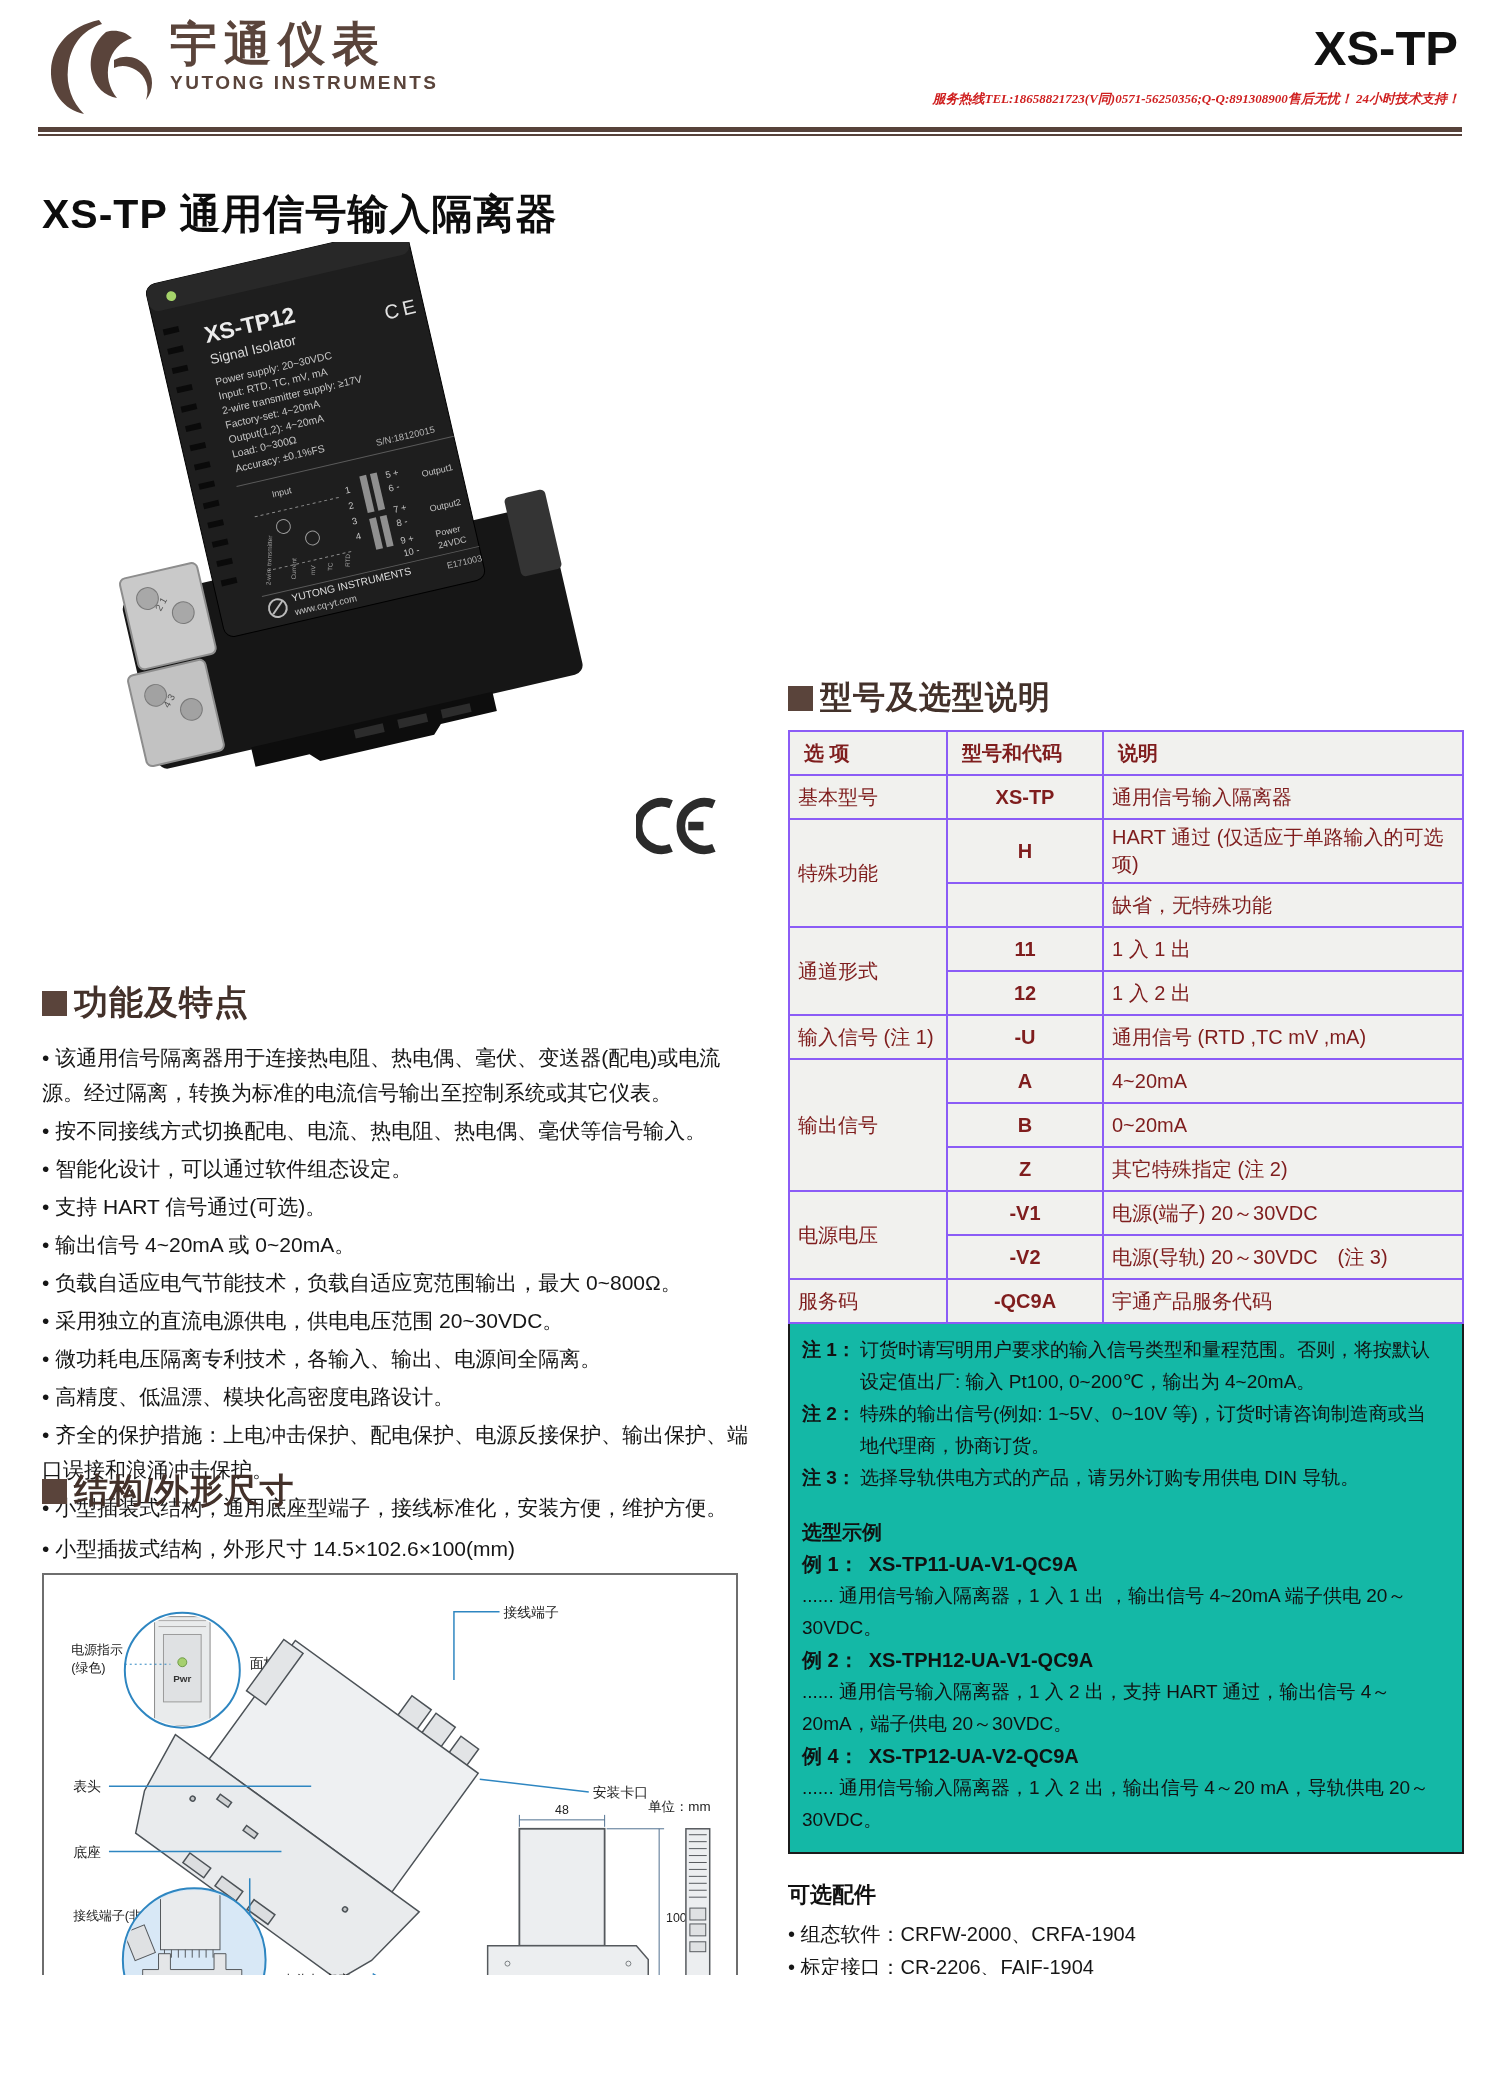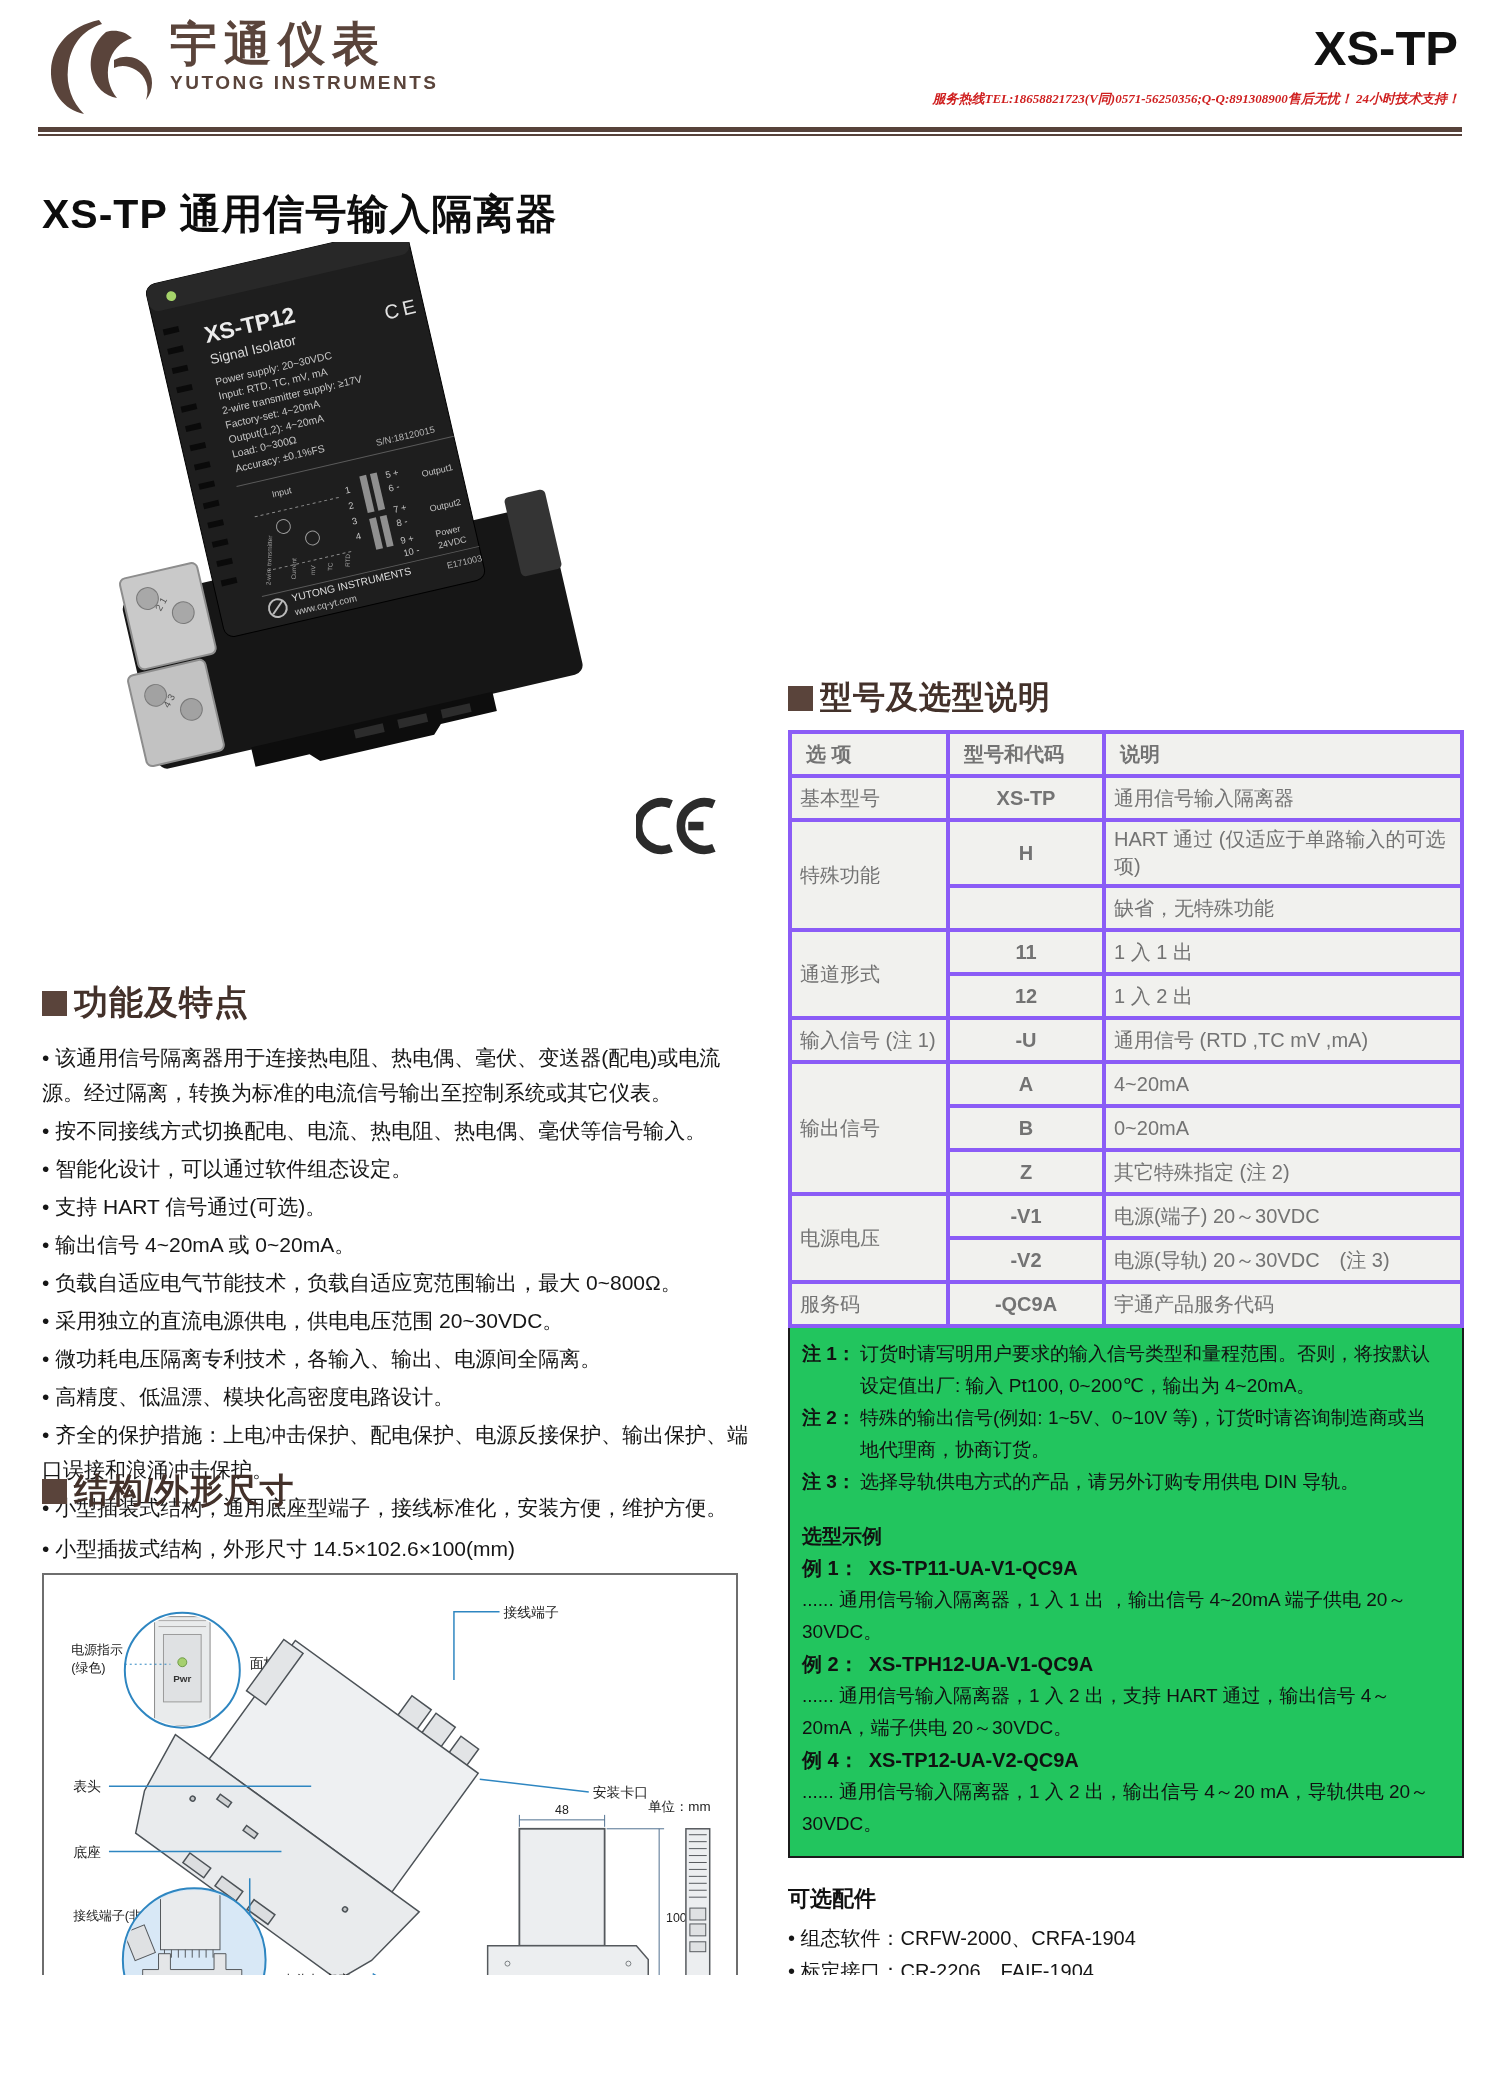--- a/index.html
+++ b/index.html
@@ -27,27 +27,27 @@
   .feat-list .li{margin-bottom:3px;}
   .feat-list .li::before{content:"•  ";}
   .structure{position:absolute;left:42px;top:1468px;width:720px;}
   .structure .bullet{margin-top:21px;font-size:21px;color:#161616;}
   .structure .bullet::before{content:"•  ";}
   .diagram-wrap{margin-top:10px;border:2px solid #6e6e6e;background:#fff;width:692px;height:458px;}
   
   .rightcol{position:absolute;left:788px;top:676px;width:676px;}
   .rightcol .section-head .txt{font-size:32px;}
   table.sel{border-collapse:collapse;width:100%;margin-top:10px;table-layout:fixed;}
-  table.sel th,table.sel td{border:4px solid #8b5cf6;background:#f1f1ee;font-size:20px;
-      padding:4px 8px;height:44px;box-sizing:border-box;color:#737373;}
+  table.sel th,table.sel td{border:2px solid #8b5cf6;background:#f1f1ee;font-size:20px;
+      padding:4px 8px;height:44px;box-sizing:border-box;color:#7f1d1d;}
   table.sel th{font-weight:bold;text-align:left;padding-left:14px;}
   td.opt{text-align:left;padding-left:14px;}
   td.code{text-align:center;font-weight:bold;}
   td.desc{text-align:left;padding-left:14px;font-size:19px;}
-  .notes-box{border:2px solid #1b1b1b;border-top:none;background:#22c55e;padding:10px 24px 16px 12px;
+  .notes-box{border:2px solid #1b1b1b;border-top:none;background:#14b8a6;padding:10px 24px 16px 12px;
              font-size:19px;line-height:32px;color:#111;}
   .note{display:flex;}
   .note-label{flex:0 0 58px;font-weight:bold;}
   .note-text{flex:1;}
   .ex-heading{font-weight:bold;font-size:20px;margin-top:22px;}
   .ex-title{font-weight:bold;font-size:20px;}
   .ex-title .ex-model{margin-left:10px;}
   .ex-desc{font-size:19px;}
   .accessories{margin-top:26px;}
   .acc-head{font-size:22px;font-weight:bold;color:#111;}

